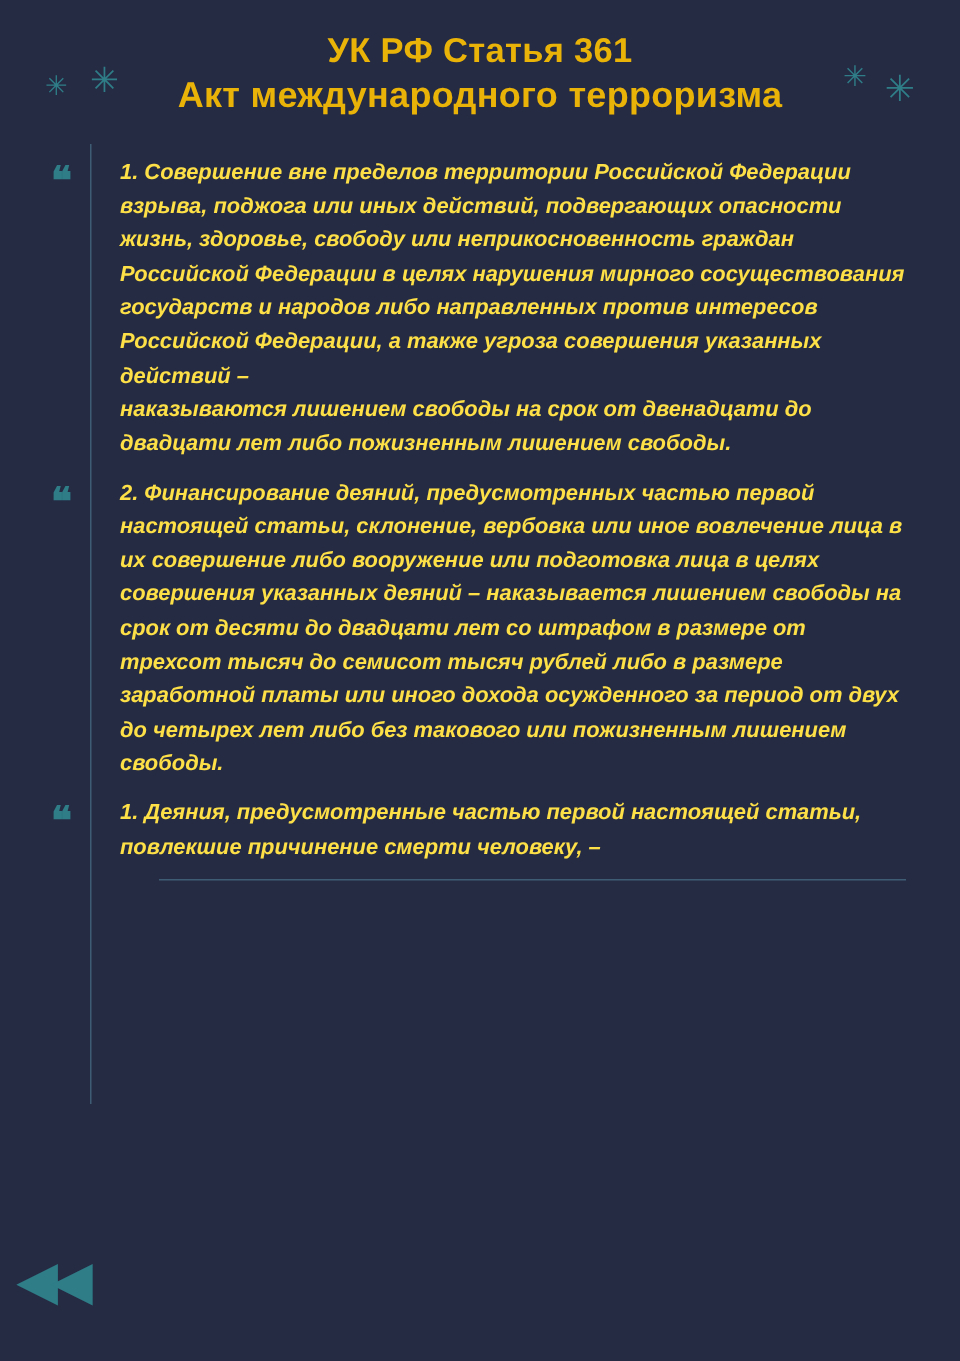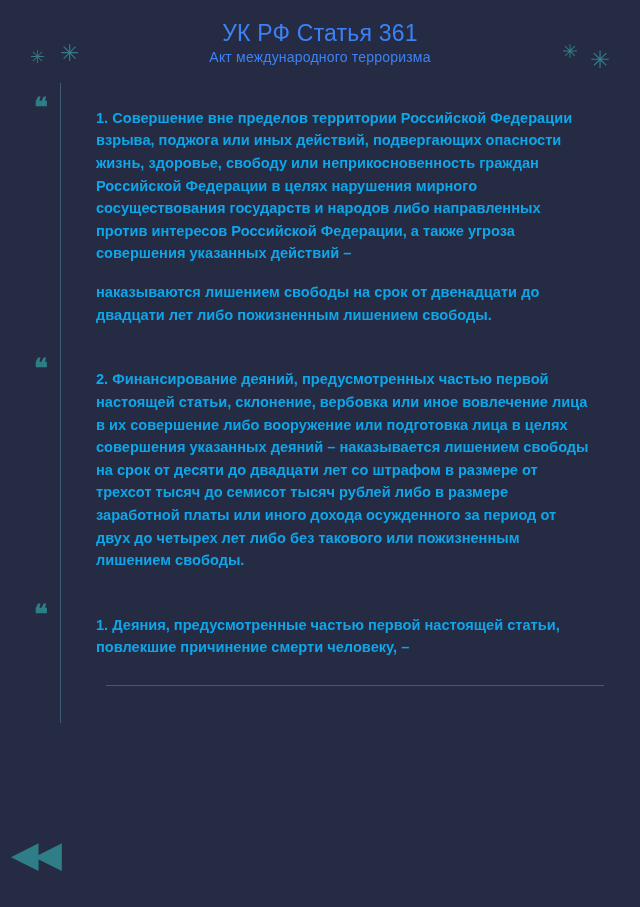--- a/index.html
+++ b/index.html
@@ -20,28 +20,28 @@
     box-sizing: border-box;
   }
 
   
   .header {
     position: relative;
     padding: 18px 60px 16px 60px;
     text-align: center;
   }
   .header .title-line {
-    color: #3b82f6;
+    color: #eab308;
     font-size: 23px;
-    font-weight: normal;
+    font-weight: bold;
     line-height: 1.32;
     letter-spacing: 0.2px;
   }
   .header .title-line.sub {
-    font-size: 14px;
+    font-size: 24px;
   }
 
   
   .spark {
     position: absolute;
     color: #2e7d87;
     font-size: 21px;
     line-height: 1;
     user-select: none;
   }
@@ -79,25 +79,26 @@
     font-weight: bold;
     line-height: 0.8;
     letter-spacing: -1px;
     user-select: none;
   }
   .para-body {
     flex: 1 1 auto;
     padding-left: 8px;
   }
   .para-text {
-    color: #0ea5e9;
+    color: #fde047;
     font-size: 14.6px;
     font-weight: bold;
     line-height: 1.55;
-    margin: 16px;
+    margin: 0;
+    font-style: italic;
   }
   .para-text.punish {
     font-weight: bold;
   }
   .divider {
     margin: 6px 0 0 72px;
     width: 498px;
     height: 1px;
     background: #3e5c74;
   }

